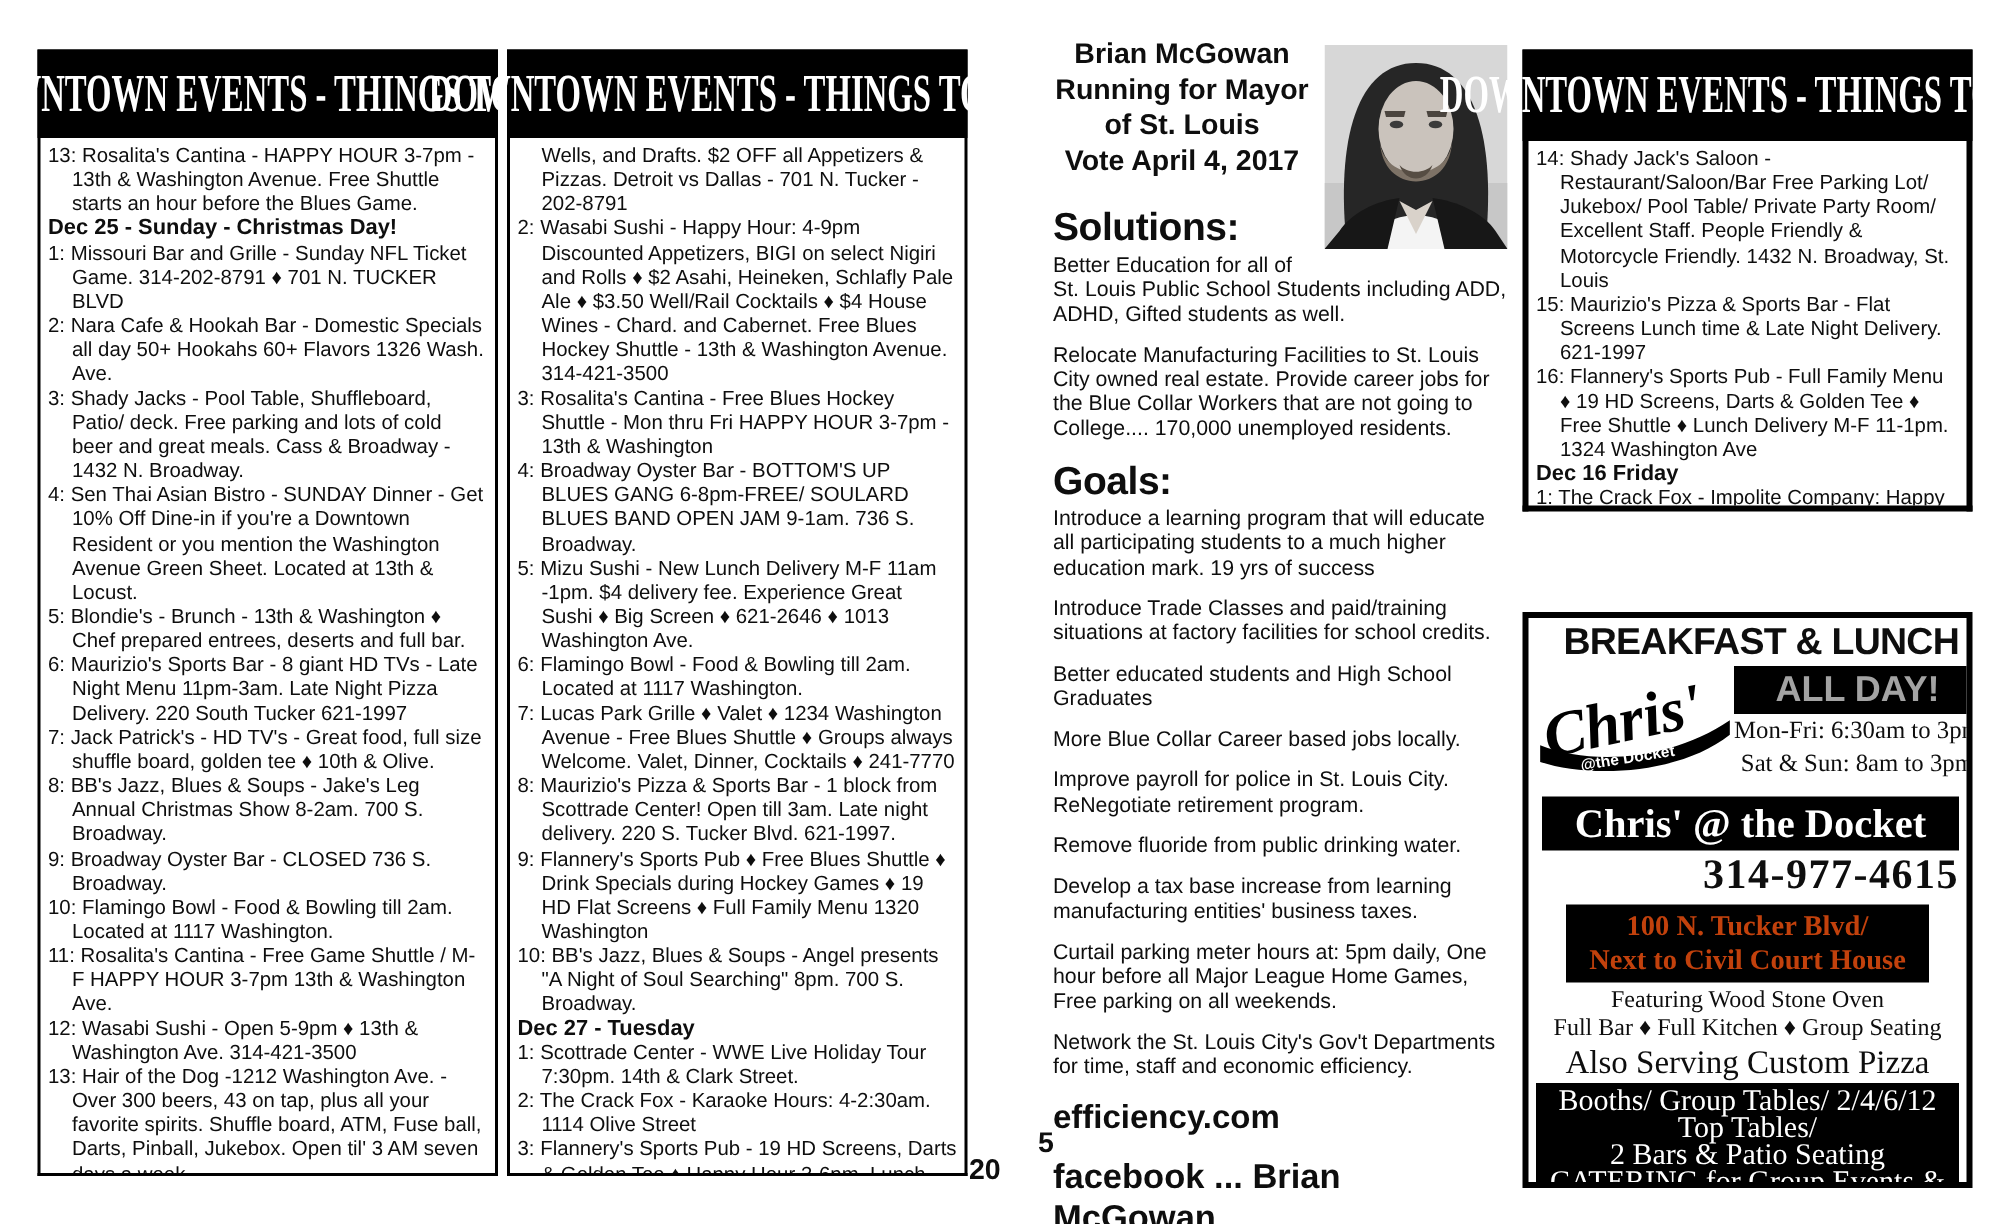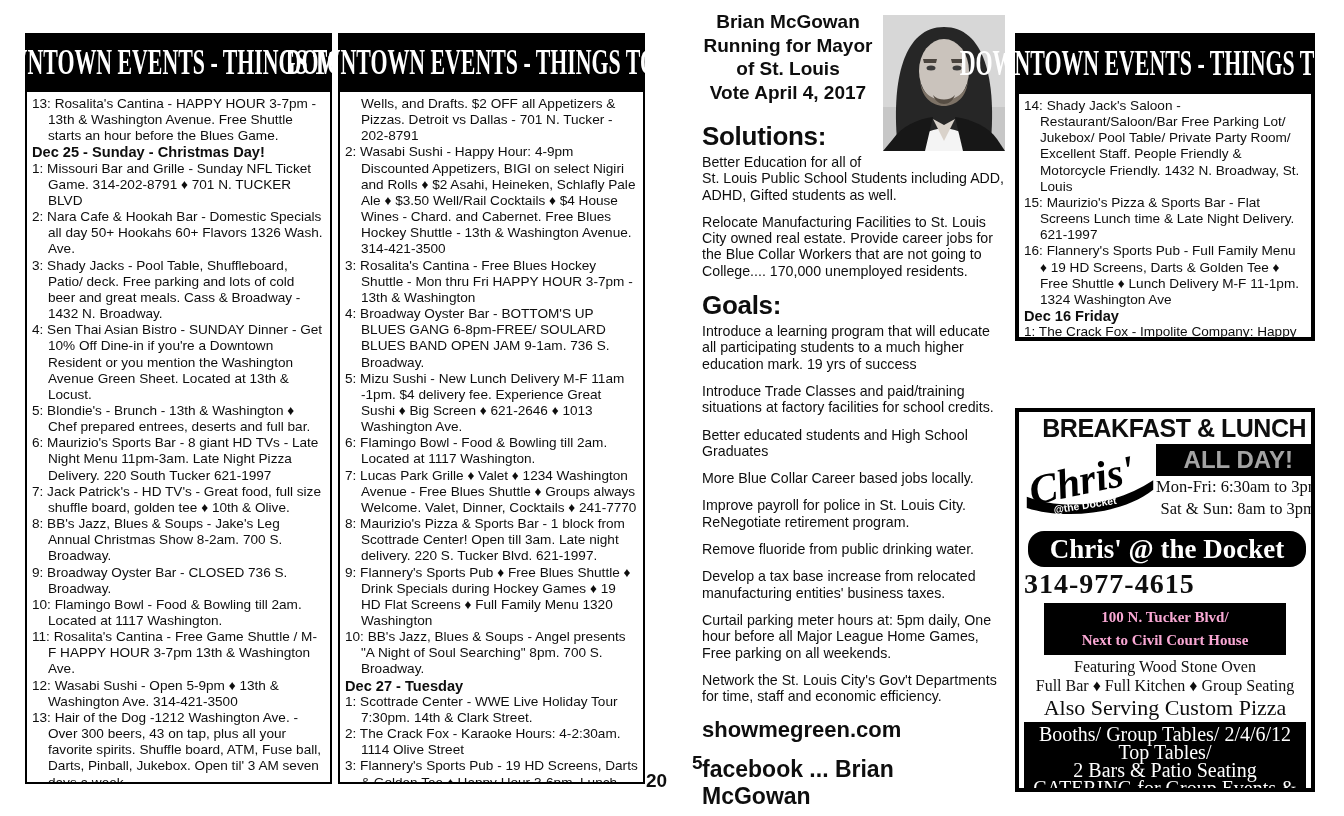--- a/index.html
+++ b/index.html
@@ -25,21 +25,21 @@
     border:2px solid #000; border-top:none; background:#fff;
     padding:4px 5px 3px 5px; font-size:13.6px; line-height:16.15px;
     height:692px; overflow:hidden; box-sizing:border-box;
   }
   #col3 .col-header { border-width:3px; }
   #col3 .col-box { height:247px; border-width:4px; border-top:none; }
   .entry.item { padding-left:16px; text-indent:-16px; }
   .entry.cont { padding-left:16px; }
   .entry.heading { font-weight:bold; font-size:14.6px; }
   
-  .mcgowan { position:absolute; left:702px; top:10px; width:303px; height:782px; }
+  .mcgowan { position:absolute; left:702px; top:25px; width:303px; height:782px; }
   .photo { float:right; width:122px; height:136px; margin:5px 0 8px 9px; }
   .mg-title-line { text-align:center; font-weight:bold; font-size:19px; line-height:23.5px; }
   .mg-h { font-size:26px; font-weight:bold; margin:17px 0 2px 0; letter-spacing:-0.3px; }
   .mg-h.goals { margin-top:2px; }
   .mg-p { font-size:14.2px; line-height:16.3px; margin:0 0 11px 0; }
   .mg-web { font-weight:bold; font-size:22px; margin-top:13px; }
   .mg-fb  { font-weight:bold; font-size:23px; margin-top:13px; }
   
   .pagenum { position:absolute; font-weight:bold; font-size:19px; }
   .pn-left  { left:646px; top:770px; }
@@ -51,26 +51,26 @@
     padding:2px 5px; overflow:hidden;
   }
   .ca-bl { text-align:right; font-weight:bold; font-size:25px; line-height:28px; letter-spacing:-0.5px; }
   .ca-row { display:flex; height:86px; }
   .ca-logo { width:132px; flex:none; }
   .ca-right { flex:1; text-align:center; padding-top:2px; }
   .ca-allday { background:#000; color:#a3a3a3; font-weight:bold; font-size:24px; line-height:32px; }
   .ca-hours div { font-family:"Liberation Serif", serif; font-size:16.5px; line-height:22px; white-space:nowrap; }
   .ca-banner {
     background:#000; color:#fff; text-align:center; font-family:"Liberation Serif", serif;
-    font-weight:bold; font-size:27px; line-height:36px; margin:3px 0 1px 4px;border-radius:16px;
-  }
-  .ca-phone { text-align:left; font-family:"Liberation Serif", serif; font-weight:bold; font-size:28px; line-height:32px; letter-spacing:1px; }
+    font-weight:bold; font-size:27px; line-height:36px; margin:3px 0 1px 4px;
+  }
+  .ca-phone { text-align:right; font-family:"Liberation Serif", serif; font-weight:bold; font-size:28px; line-height:32px; letter-spacing:1px; }
   .ca-address {
-    background:#000; color:#f9a8d4; text-align:center; font-family:"Liberation Serif", serif;
-    font-weight:bold; font-size:15px; line-height:23px; margin:3px 20px 2px 20px; padding:3px 0;
+    background:#000; color:#c2410c; text-align:center; font-family:"Liberation Serif", serif;
+    font-weight:bold; font-size:19px; line-height:23px; margin:3px 20px 2px 20px; padding:3px 0;
   }
   .ca-feat div { text-align:center; font-family:"Liberation Serif", serif; font-size:16px; line-height:19px; }
   .ca-pizza { text-align:center; font-family:"Liberation Serif", serif; font-size:22px; line-height:25px; }
   .ca-amen {
     background:#000; color:#fff; text-align:center; font-family:"Liberation Serif", serif;
     font-size:20px; line-height:18px; padding:3px 0; margin-top:2px;
   }
 </style>
 </head>
 <body>
@@ -158,25 +158,25 @@
       </div>
     <h2 class="mg-h goals">Goals:</h2>
     <div>
 
     <p class="mg-p">Introduce a learning program that will educate all participating students to a much higher education mark. 19 yrs of success</p>
         <p class="mg-p">Introduce Trade Classes and paid/training situations at factory facilities for school credits.</p>
         <p class="mg-p">Better educated students and High School Graduates</p>
         <p class="mg-p">More Blue Collar Career based jobs locally.</p>
         <p class="mg-p">Improve payroll for police in St. Louis City. ReNegotiate retirement program.</p>
         <p class="mg-p">Remove fluoride from public drinking water.</p>
-        <p class="mg-p">Develop a tax base increase from relocated manufacturing entities' business taxes.</p>
+        <p class="mg-p">Develop a tax base increase from learning manufacturing entities' business taxes.</p>
         <p class="mg-p">Curtail parking meter hours at: 5pm daily, One hour before all Major League Home Games, Free parking on all weekends.</p>
         <p class="mg-p">Network the St. Louis City's Gov't Departments for time, staff and economic efficiency.</p>
       </div>
-    <div class="mg-web">showmegreen.com</div>
+    <div class="mg-web">efficiency.com</div>
     <div class="mg-fb">facebook ... Brian McGowan</div>
   </section>
 
   <div class="pagenum pn-left">20</div>
   <div class="pagenum pn-right">5</div>
 
   <section class="col" id="col3">
     <div class="col-header">
       <span class="hdr-text">DOWNTOWN EVENTS - THINGS TO-DO</span>
     </div>

